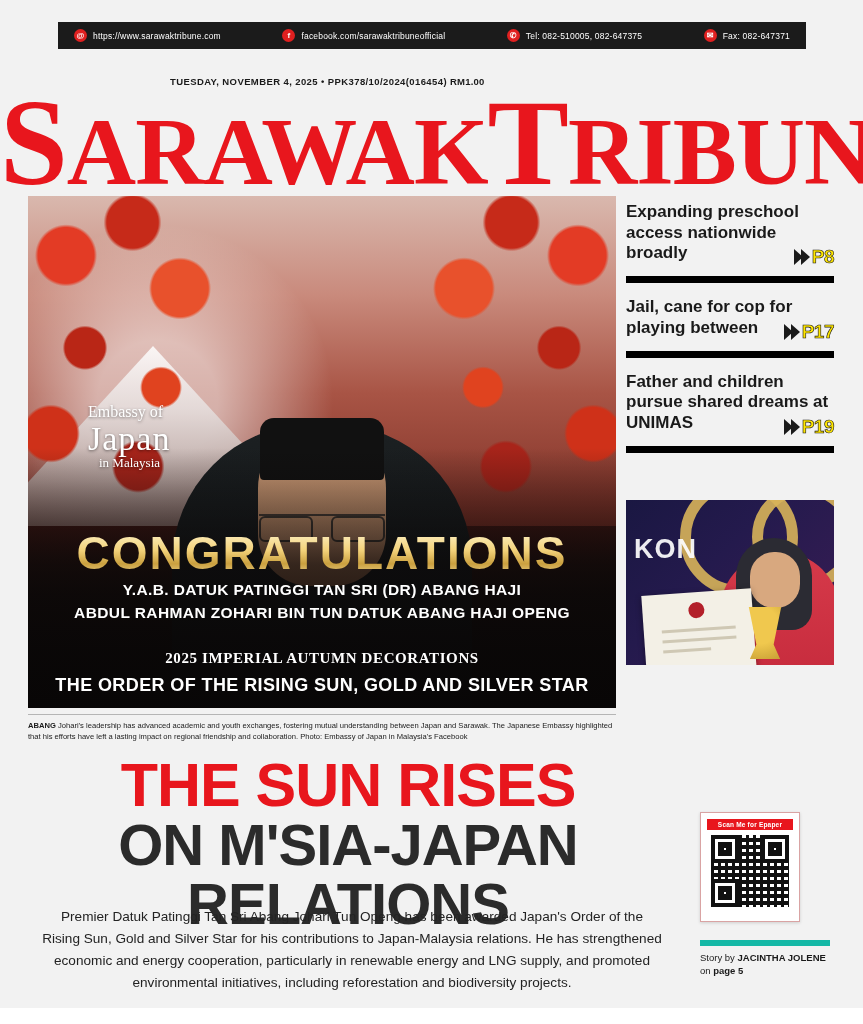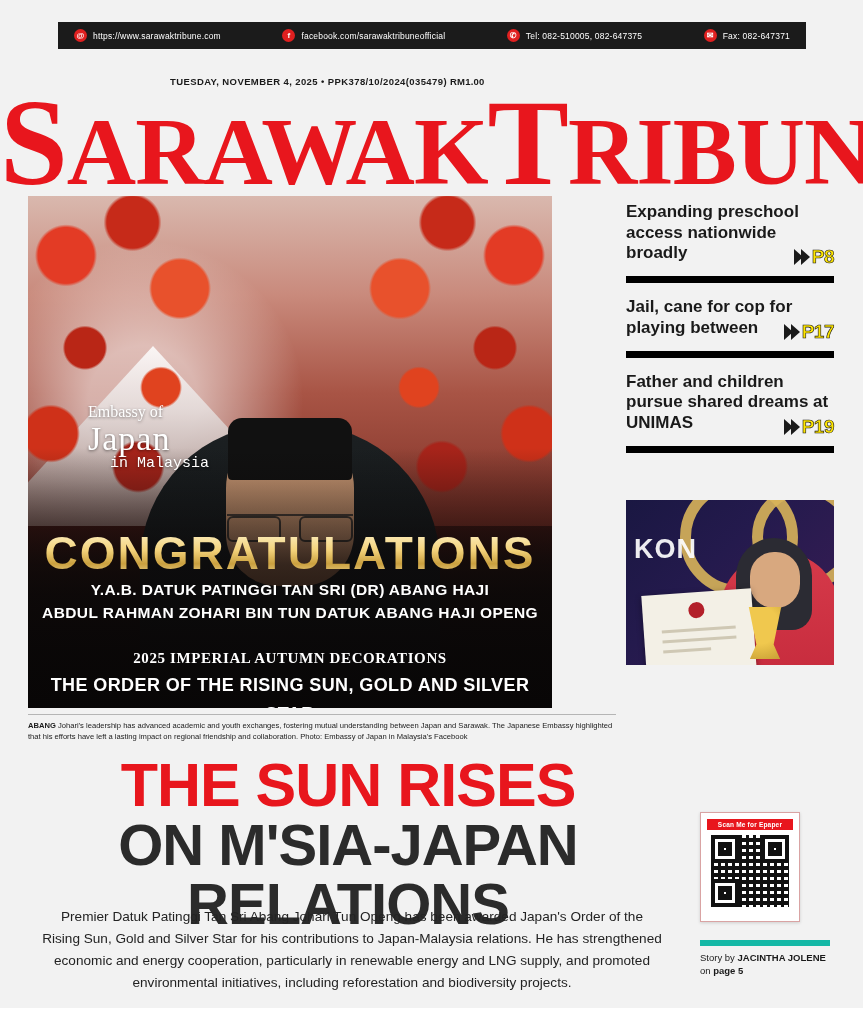--- a/index.html
+++ b/index.html
@@ -83,21 +83,21 @@
     letter-spacing: -1px;
     white-space: nowrap;
   }
   .masthead .cap { font-size: 122px; }
 
   
   .hero {
     position: absolute;
     left: 28px;
     top: 196px;
-    width: 524px;
+    width: 588px;
     height: 512px;
     overflow: hidden;
     background: linear-gradient(180deg,#c8332a 0%,#a33026 25%,#5d1d18 55%,#1a0e0c 78%,#0b0808 100%);
   }
   .hero .sky {
     position: absolute;
     left: 0; top: 0; right: 0; height: 330px;
     background:
       radial-gradient(circle at 22% 62%, rgba(255,255,255,.55) 0 12%, rgba(255,255,255,0) 35%),
       linear-gradient(180deg,#d9b8ae 0%,#c98a7c 30%,#a85445 60%,#7c2f25 100%);
@@ -167,21 +167,21 @@
 
   .embassy {
     position: absolute;
     left: 60px; top: 208px;
     color: #fff;
     line-height: 1.05;
     text-shadow: 0 1px 3px rgba(0,0,0,.5);
   }
   .embassy .e1 { font-family: "Liberation Serif", serif; font-size: 16px; }
   .embassy .e2 { font-family: "Liberation Serif", serif; font-size: 34px; letter-spacing: 1px; }
-  .embassy .e3 { font-family: Liberation Mono, monospace; font-size: 15px; margin-left: 22px; }
+  .embassy .e3 { font-family: Liberation Serif, serif; font-size: 13px; margin-left: 11px; }
 
   .congrats {
     position: absolute;
     left: 0; right: 0; top: 330px;
     text-align: center;
     font-size: 46px;
     font-weight: bold;
     letter-spacing: 2px;
     background: linear-gradient(180deg,#fff7d6 0%,#f3d27a 45%,#caa03f 70%,#f6e2a6 100%);
     -webkit-background-clip: text;
@@ -436,21 +436,21 @@
       <span class="badge-icon">✆</span>
       <span>Tel: 082-510005, 082-647375</span>
     </div>
     <div class="topbar-item">
       <span class="badge-icon">✉</span>
       <span>Fax: 082-647371</span>
     </div>
   </div>
 
   <div class="dateline">
-    <span>TUESDAY, NOVEMBER 4, 2025 • PPK378/10/2024(035479)</span>
+    <span>TUESDAY, NOVEMBER 4, 2025 • PPK378/10/2024(016454)</span>
     <span class="price">RM1.00</span>
   </div>
 
   <div class="masthead"><span class="cap">S</span><span>ARAWAK</span><span class="cap">T</span><span>RIBUNE</span></div>
 
   <div class="hero">
     <div class="sky"></div>
     <div class="fuji"></div>
     <div class="leaves-l"></div>
     <div class="leaves-r"></div>

